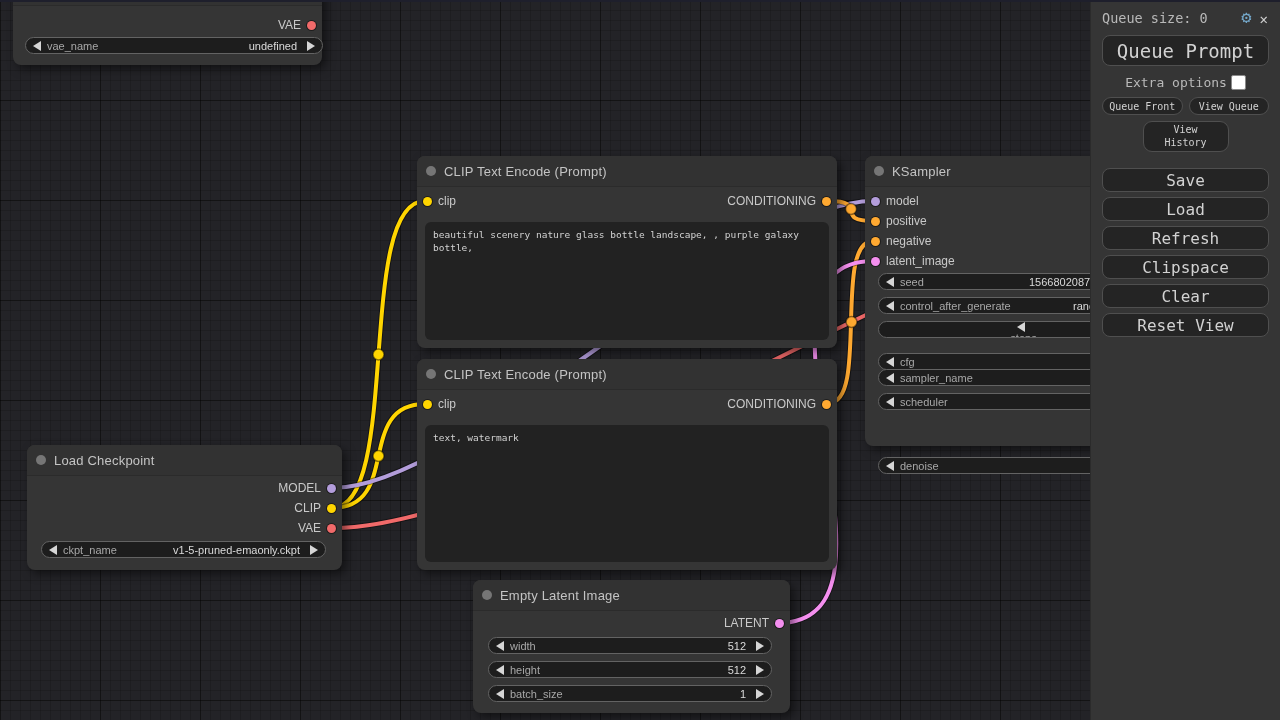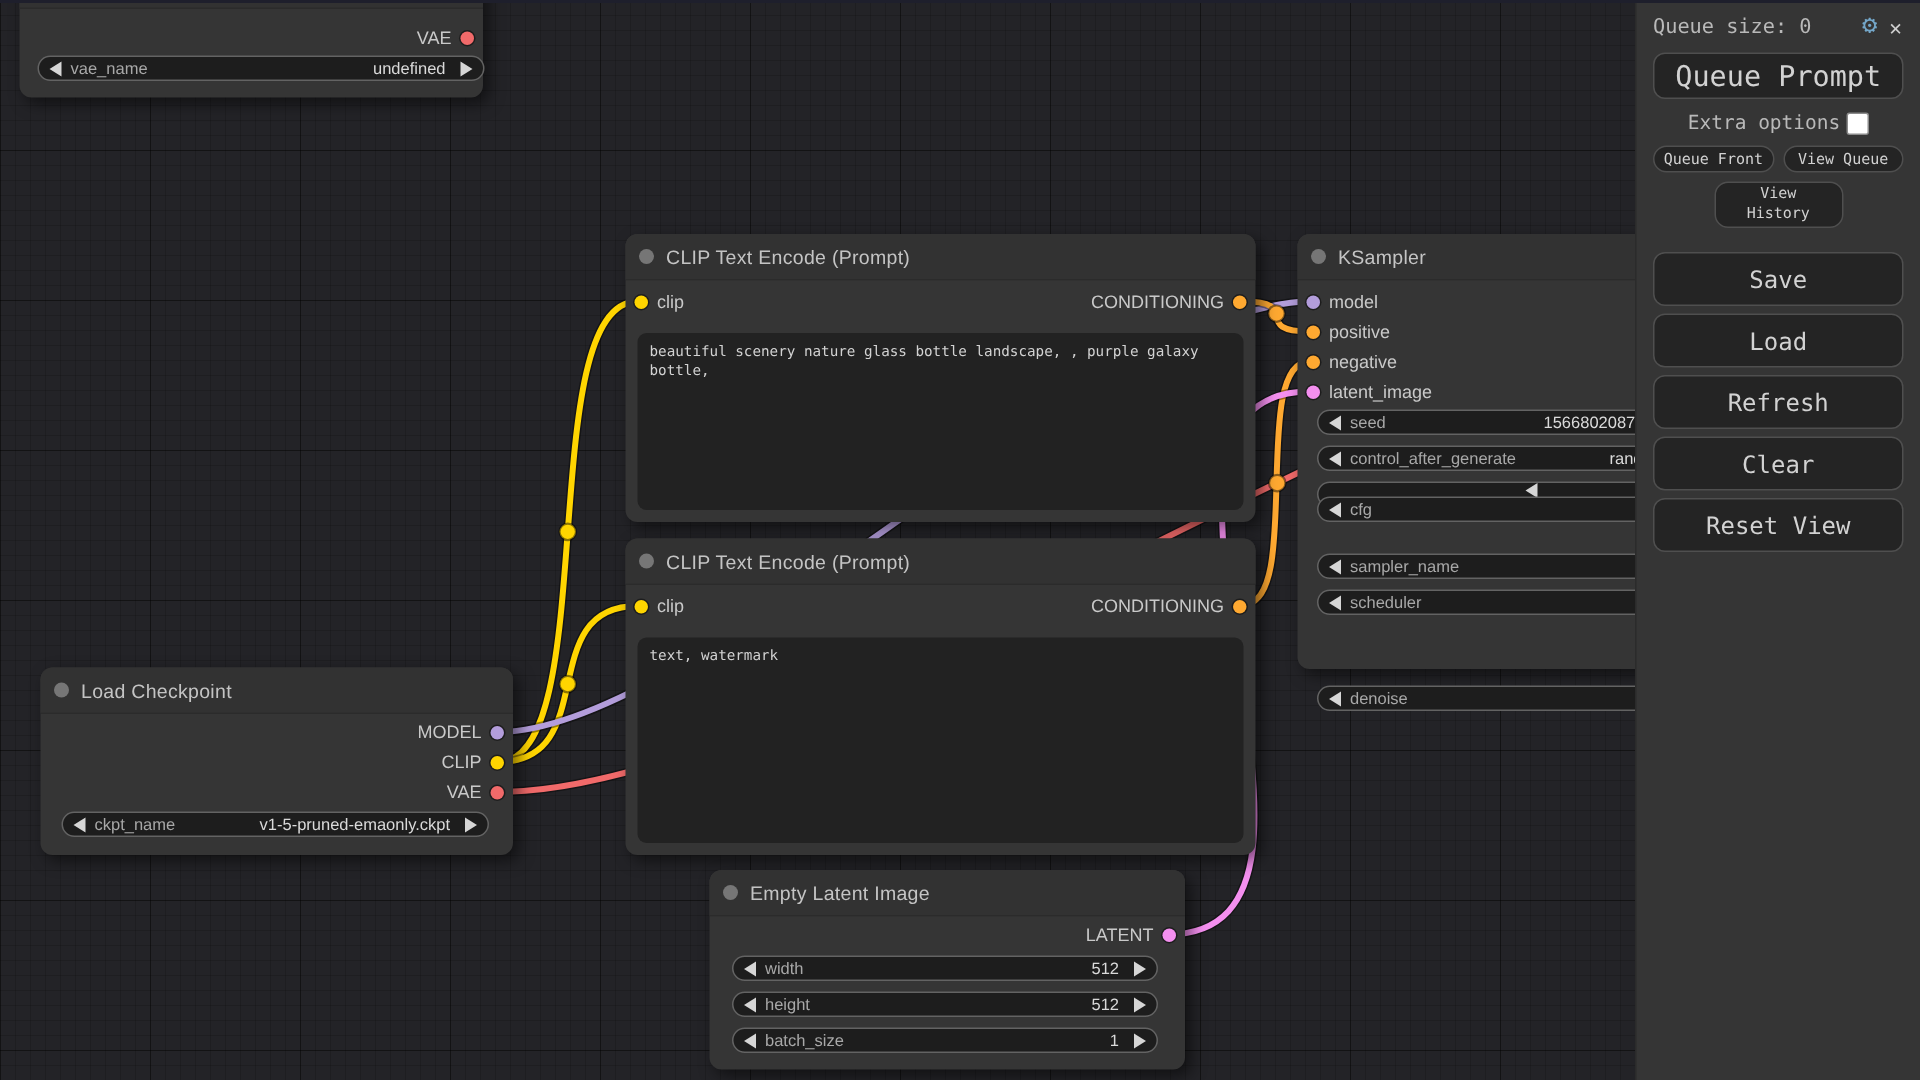--- a/index.html
+++ b/index.html
@@ -59,21 +59,21 @@
     font-family:"DejaVu Sans Mono",monospace;display:flex;align-items:center;
     justify-content:center;cursor:pointer;box-sizing:border-box;}
   #queue-prompt{margin:9px 11px 0;height:31px;font-size:19px;}
   .extra{display:flex;align-items:center;justify-content:center;margin-top:9px;font-size:13px;gap:4px;}
   .cbox{width:13px;height:13px;background:#fff;border:1px solid #8a8a8a;border-radius:2px;}
   .smallrow{display:flex;gap:6px;margin:7px 11px 0;}
   .smallrow .btn{flex:1;height:18px;font-size:10px;border-radius:9px;}
   #view-history{width:86px;height:31px;margin:6px auto 0;font-size:10px;
     flex-direction:column;line-height:1.25;border-radius:9px;}
   .actions{margin:16px 11px 0;display:flex;flex-direction:column;gap:5px;}
-  .actions .btn{height:36px;font-size:16px;}
+  .actions .btn{height:24px;font-size:16px;}
 </style>
 </head>
 <body>
 
 <div id="app">
   <div id="canvas">
 
     <svg class="wires" viewBox="0 0 1280 720">
       <path class="wire-under" d="M332,508 C402,508 355,201 425,201"></path>
       <path class="wire w-clip" d="M332,508 C402,508 355,201 425,201"></path>
@@ -223,21 +223,21 @@
       </div>
       <div class="pill" style="left:13px;top:141px;width:285px;">
         <span class="arr arr-l"></span>
         <span class="lab">control_after_generate</span>
         <span class="val-abs" style="left:194px;">randomize</span>
       </div>
       <div class="pill" style="left:13px;top:165px;width:285px;flex-direction:column;">
         <span class="arr arr-l"></span>
         <span class="lab">steps</span>
       </div>
-      <div class="pill" style="left:13px;top:175px;width:285px;">
+      <div class="pill" style="left:13px;top:197px;width:285px;">
         <span class="arr arr-l"></span>
         <span class="lab">cfg</span>
       </div>
       <div class="pill" style="left:13px;top:213px;width:285px;">
         <span class="arr arr-l"></span>
         <span class="lab">sampler_name</span>
       </div>
       <div class="pill" style="left:13px;top:237px;width:285px;">
         <span class="arr arr-l"></span>
         <span class="lab">scheduler</span>
@@ -265,19 +265,20 @@
       <div class="btn">View Queue</div>
     </div>
     <div class="btn" id="view-history">
       <span>View</span>
       <span>History</span>
     </div>
     <div class="actions">
       <div class="btn">Save</div>
       <div class="btn">Load</div>
       <div class="btn">Refresh</div>
+      <div class="btn">Clipspace</div>
       <div class="btn">Clear</div>
       <div class="btn">Reset View</div>
     </div>
   </div>
 
   <div id="topline"></div>
 </div>
 
 </body></html>

